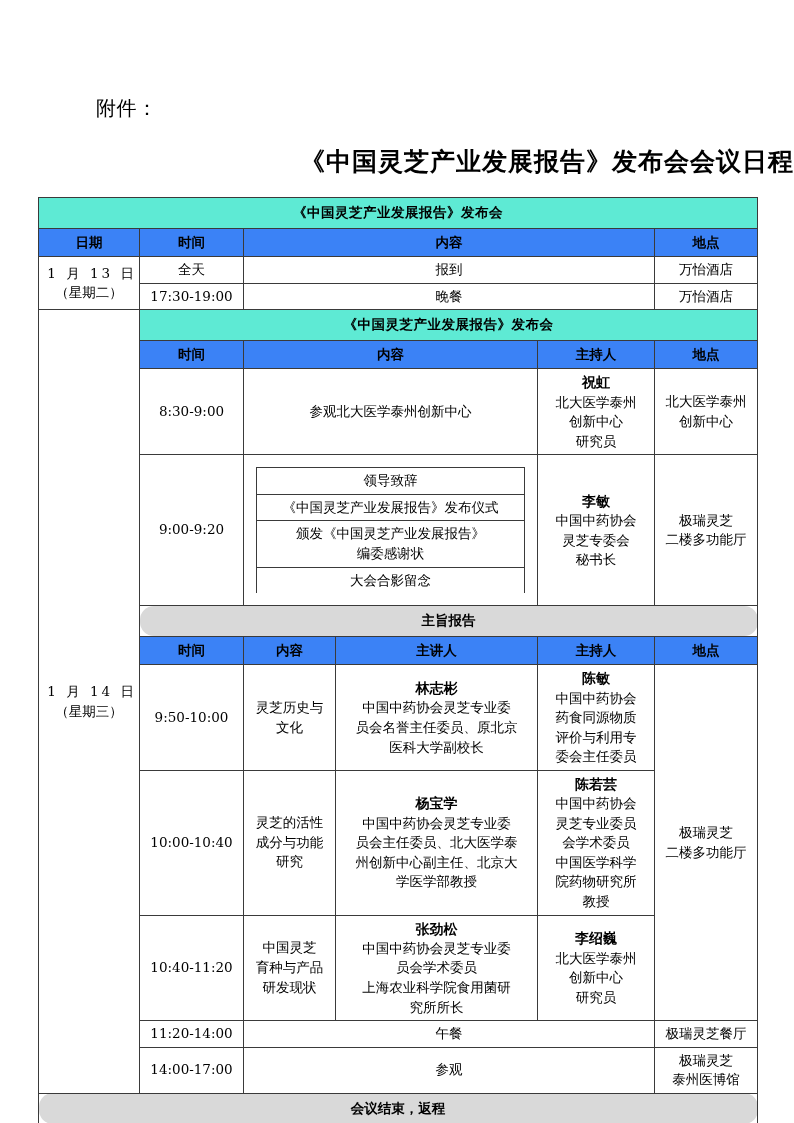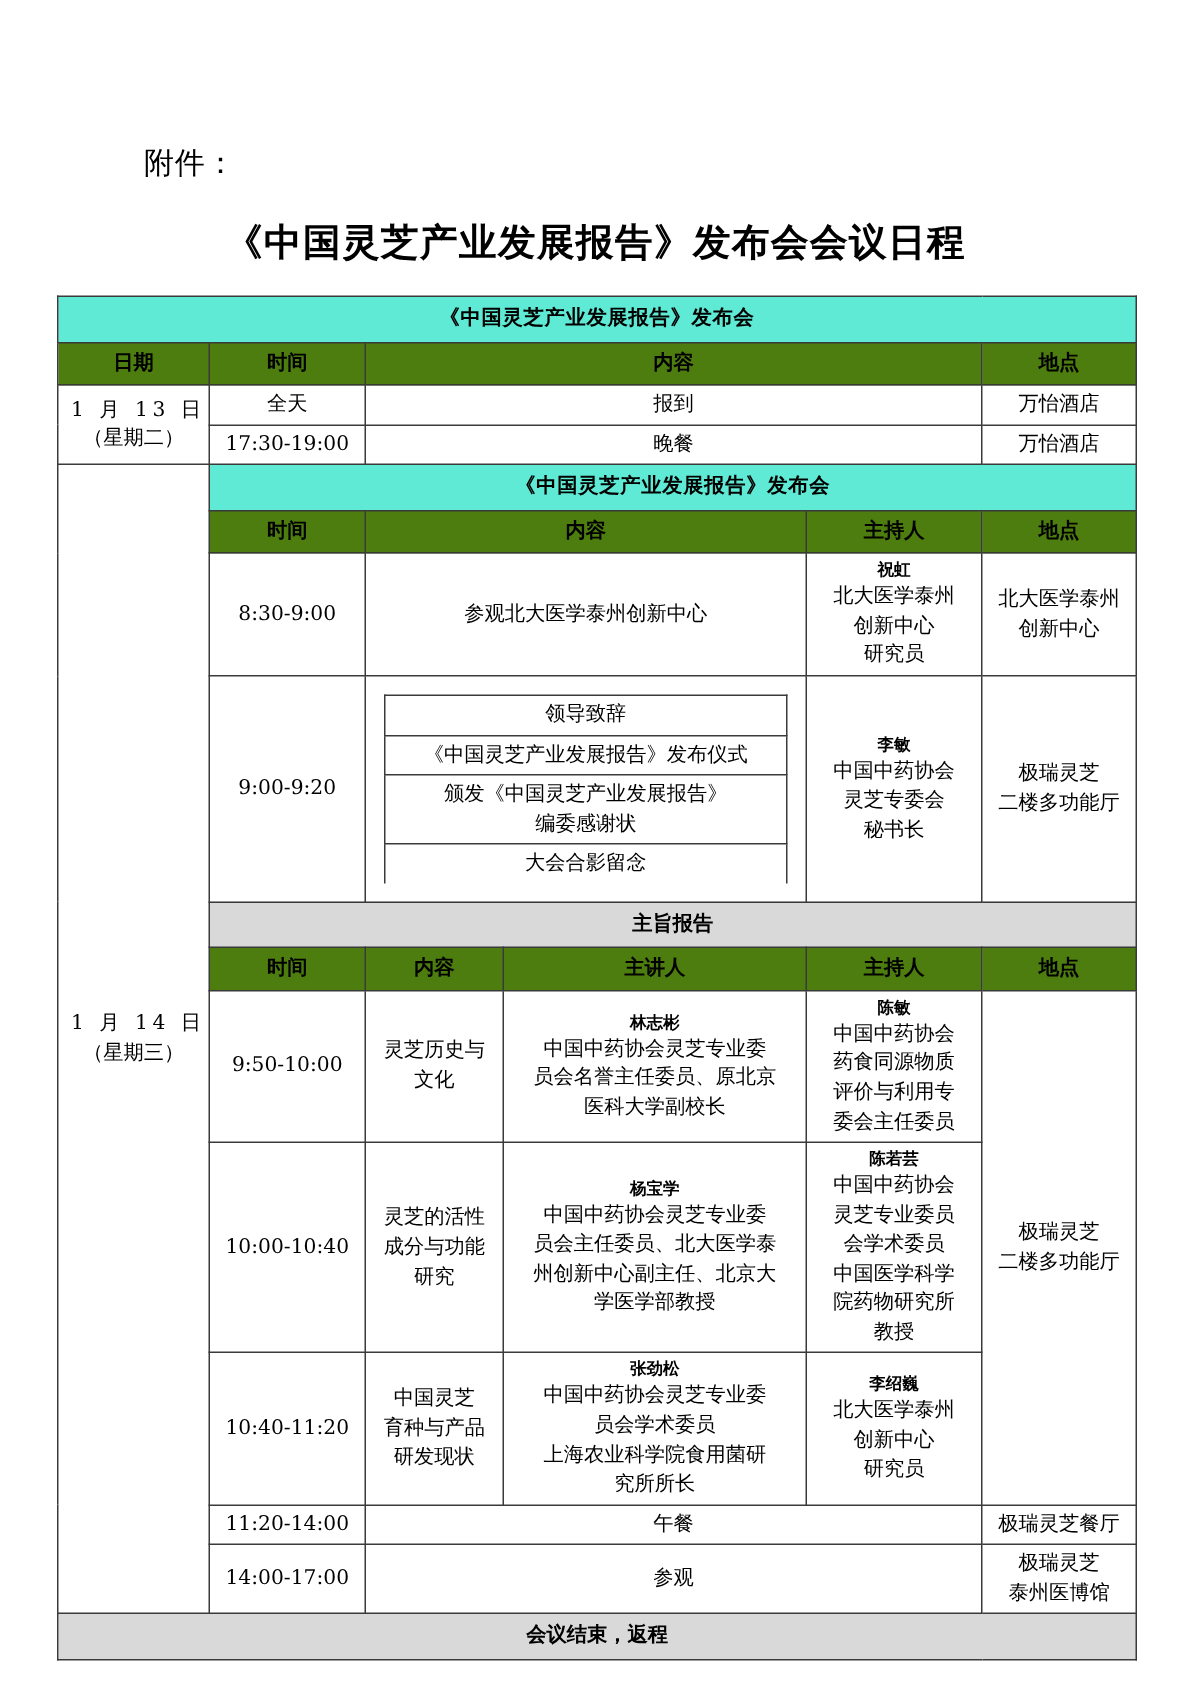--- a/index.html
+++ b/index.html
@@ -33,21 +33,21 @@
     letter-spacing: 0.5px;
     white-space: nowrap;
   }
 
   
   .doc-title {
     position: absolute;
     left: 0;
     right: 0;
     top: 145px;
-    text-align: center;
+    text-align: right;
     font-size: 25px;
     font-weight: bold;
     font-family: "DejaVu Serif", "Liberation Serif", serif;
     letter-spacing: 1px;
     white-space: nowrap;
   }
 
   
   .sched-wrap {
     position: absolute;
@@ -75,34 +75,35 @@
     font-size: 17px;
     font-weight: bold;
     padding: 5px 2px !important;
     letter-spacing: 0.5px;
   }
   .band-sub {
     background: #d9d9d9;
     font-size: 16px;
     font-weight: bold;
     padding: 5px 2px !important;
+    border-radius: 14px;
   }
   .colhead {
-    background: #4d7c0f;
+    background: #3b82f6;
     font-size: 14.5px;
     font-weight: bold;
     padding: 4px 2px !important;
   }
   .datecell {
     font-size: 14.5px;
     line-height: 1.9;
     white-space: nowrap;
   }
   .datecell .d-line1 { letter-spacing: 3px; text-align: right; }
-  .nm { font-weight: bold; font-size: 11px; }
+  .nm { font-weight: bold; font-size: 14px; }
   .narrow { font-size: 13px; line-height: 1.42; }
   .nest {
     border-collapse: collapse;
     width: 100%;
     table-layout: fixed;
   }
   .nest td {
     border: none;
     border-bottom: 1px solid #3a3a3a;
     text-align: center;

